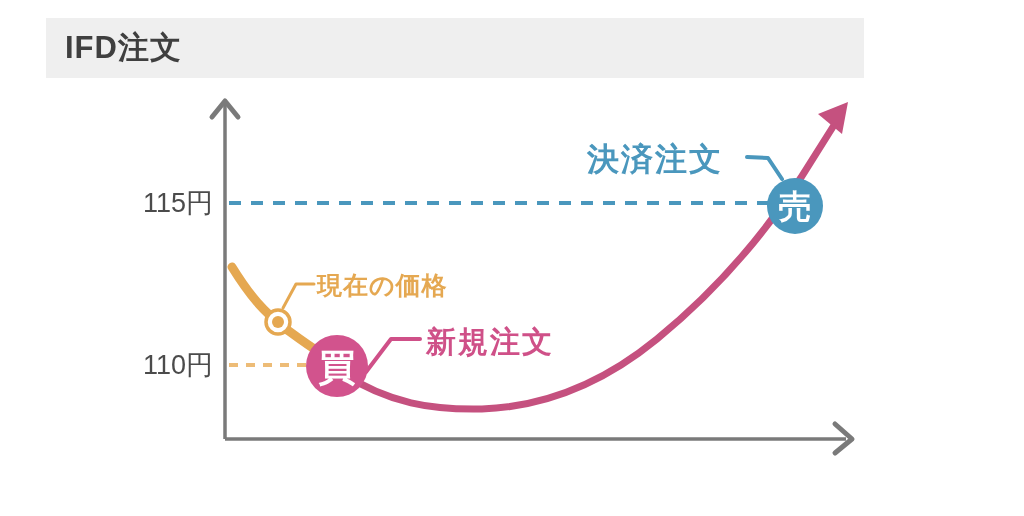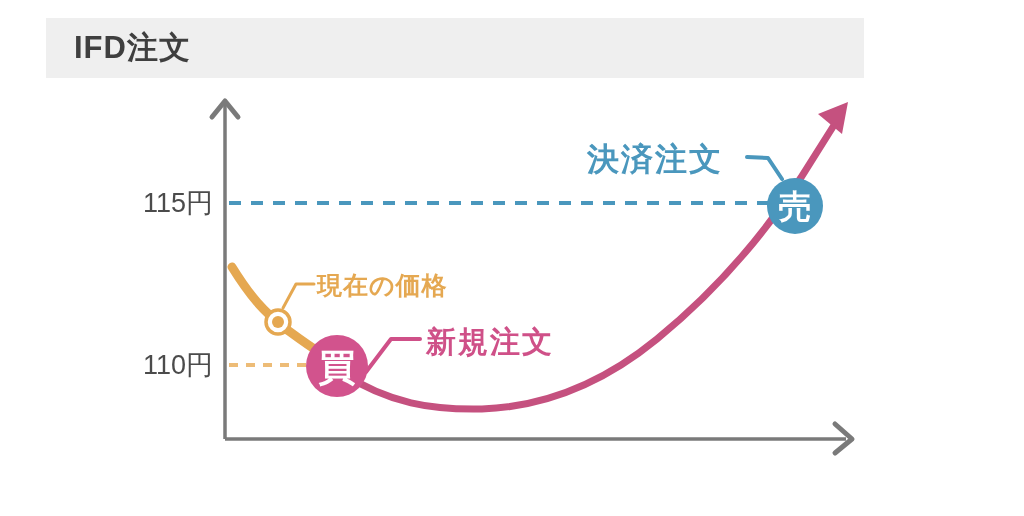--- a/index.html
+++ b/index.html
@@ -9,21 +9,21 @@
     font-family: "Liberation Sans", "DejaVu Sans", sans-serif;
     overflow: hidden;
   }
   .stage { position: relative; width: 1024px; height: 516px; }
 
   .header-band {
     position: absolute; left: 46px; top: 18px;
     width: 818px; height: 60px;
     background: var(--header_bg);
     display: flex; align-items: center;
-    box-sizing: border-box; padding-left: 28px;
+    box-sizing: border-box; padding-left: 19px;
   }
   .page-title {
     font-size: 31px; font-weight: 700;
     color: var(--title_text);
     letter-spacing: 1px;
   }
 
   .chart-svg { position: absolute; left: 0; top: 0; }
 
   

